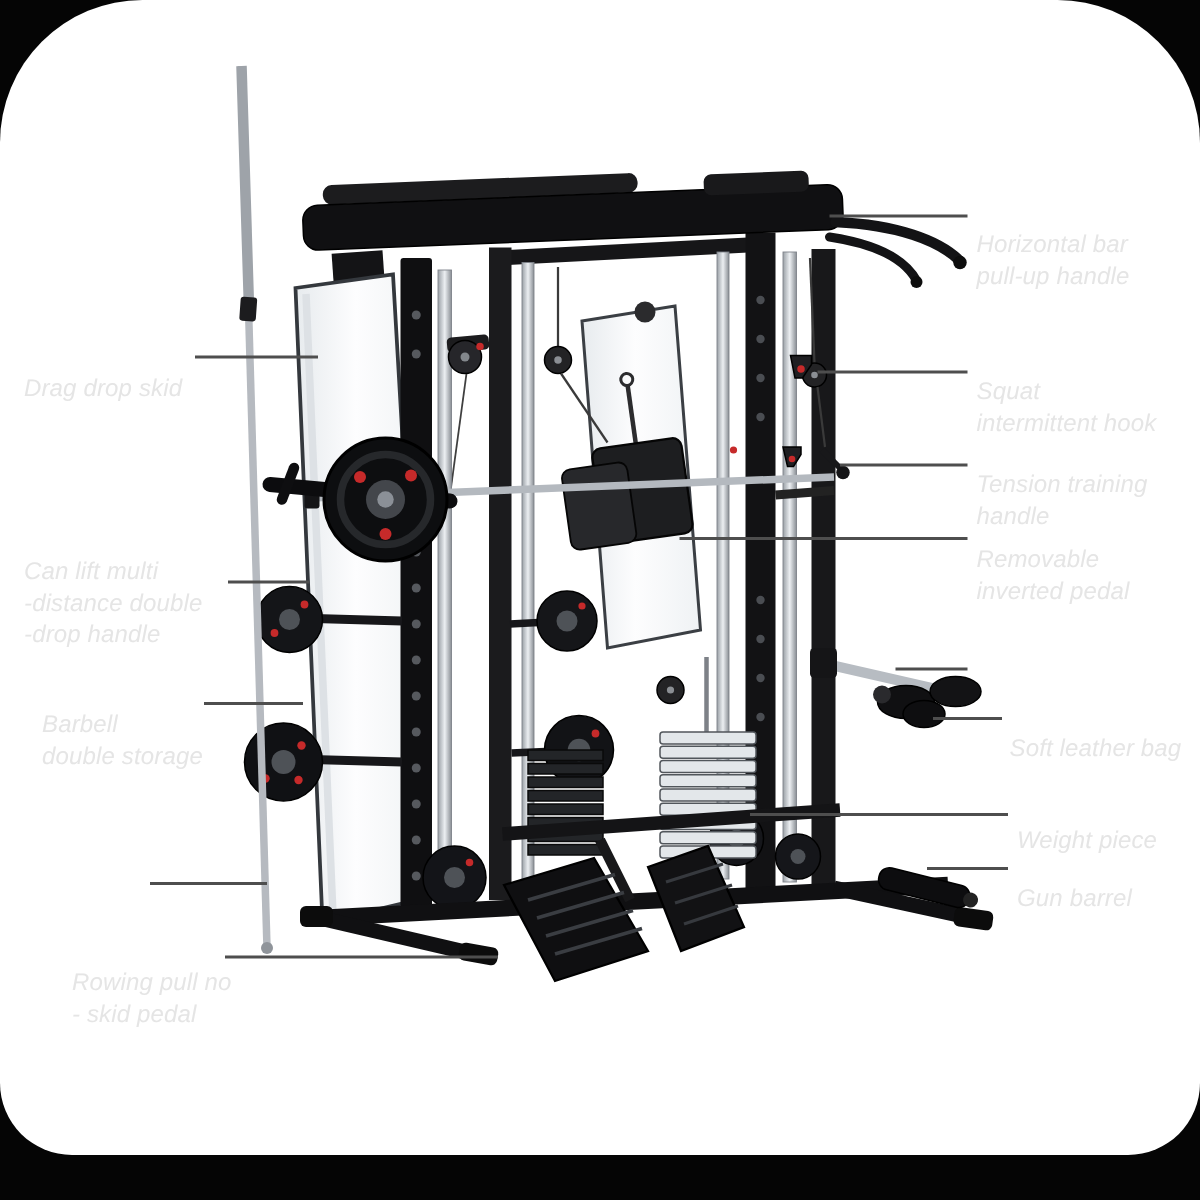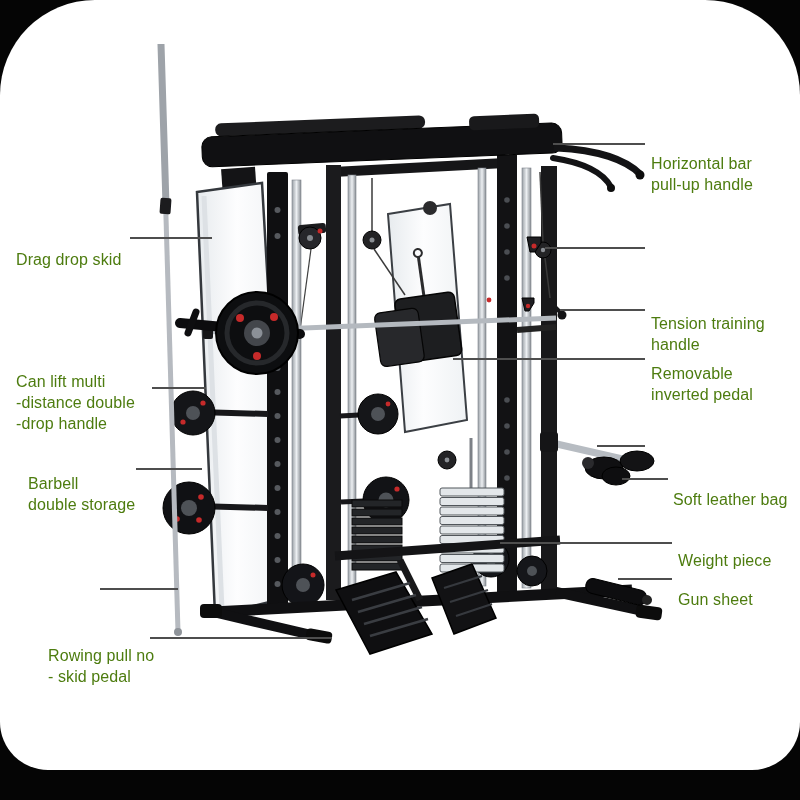--- a/index.html
+++ b/index.html
@@ -2,22 +2,22 @@
 <html><head>
 <meta charset="utf-8">
 <style>
   * { margin:0; padding:0; box-sizing:border-box; }
   html,body { width:800px; height:800px; }
   body { background:#050505; font-family:"Liberation Sans", sans-serif; }
   .stage { position:relative; width:800px; height:800px; background:#050505; overflow:hidden; }
   .sheet { position:absolute; left:0; top:0; width:800px; height:770px;
            background:#ffffff; border-radius:95px 95px 48px 48px; }
   .machine-svg { position:absolute; left:0; top:0; }
-  .label { position:absolute; font-size:16px; line-height:1.32; color:#4d7c0f;
-           white-space:pre-line; letter-spacing:.1px; }
+  .label { position:absolute; font-size:16px; line-height:1.32; color:#e5e5e5;
+           white-space:pre-line; letter-spacing:.1px;font-style:italic; }
   .leader { position:absolute; height:1.5px; background:#4e4e4e; }
 </style>
 </head>
 <body>
 
 <div class="stage">
   <div class="sheet"></div>
 
   <svg class="machine-svg" width="800" height="800" viewBox="0 0 800 800">
     <defs>
@@ -263,20 +263,24 @@
 - skid pedal</span>
   </div>
   <div class="leader" style="left:150px; top:637px; width:182px;"></div>
 
   <div class="label" style="left:651px; top:132px;">
     <span>Horizontal bar
 pull-up handle</span>
   </div>
   <div class="leader" style="left:553px; top:143px; width:92px;"></div>
 
+  <div class="label" style="left:651px; top:230px;">
+    <span>Squat
+intermittent hook</span>
+  </div>
   <div class="leader" style="left:545px; top:247px; width:100px;"></div>
 
   <div class="label" style="left:651px; top:292px;">
     <span>Tension training
 handle</span>
   </div>
   <div class="leader" style="left:560px; top:309px; width:85px;"></div>
 
   <div class="label" style="left:651px; top:342px;">
     <span>Removable
@@ -290,16 +294,16 @@
     <span>Soft leather bag</span>
   </div>
   <div class="leader" style="left:622px; top:478px; width:46px;"></div>
 
   <div class="label" style="left:678px; top:529px;">
     <span>Weight piece</span>
   </div>
   <div class="leader" style="left:500px; top:542px; width:172px;"></div>
 
   <div class="label" style="left:678px; top:568px;">
-    <span>Gun sheet</span>
+    <span>Gun barrel</span>
   </div>
   <div class="leader" style="left:618px; top:578px; width:54px;"></div>
 </div>
 
 </body></html>

